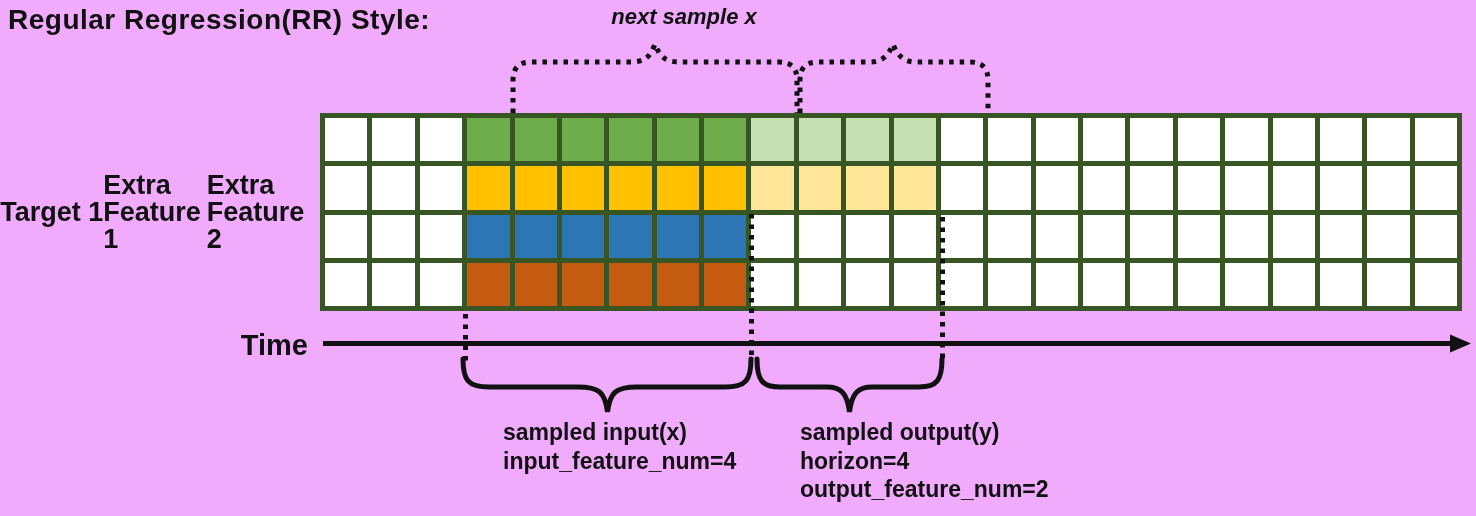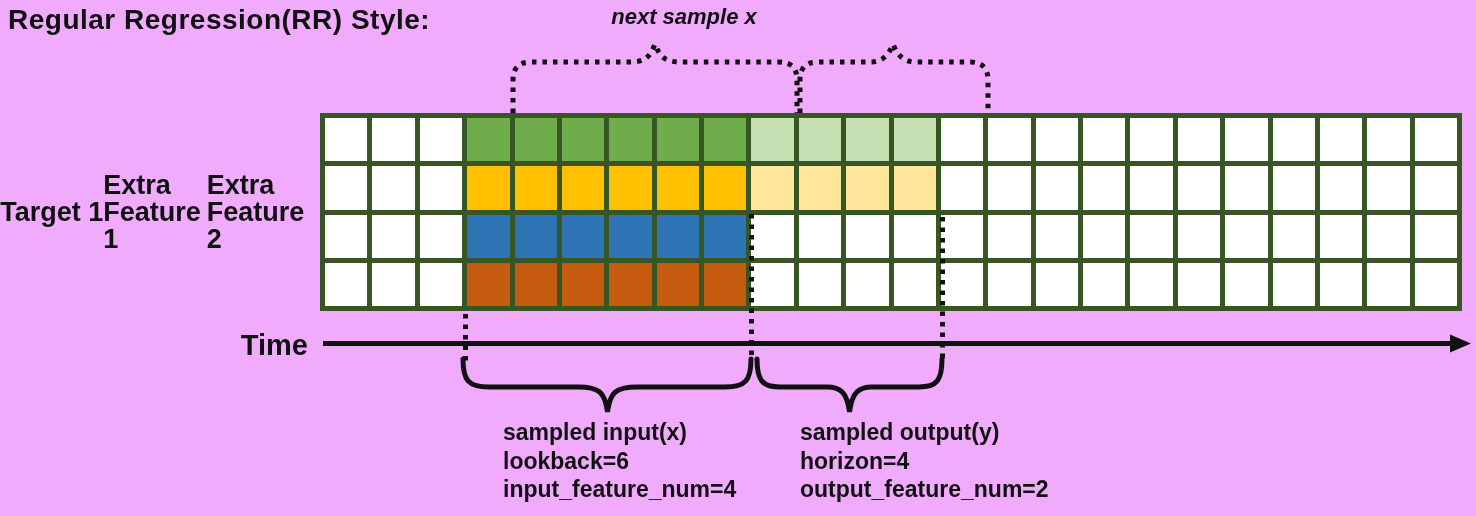--- a/index.html
+++ b/index.html
@@ -179,21 +179,20 @@
 
     <line class="axis" x1="323" y1="343.5" x2="1452" y2="343.5"></line>
     <polygon fill="currentColor" points="1450,334.5 1450,352.5 1471,343.5"></polygon>
 
     <path class="solid-brace" d="M 463 359 C 463 380 468 387 489 387 L 578 387 C 599 387 605 392 607.5 412 C 610 392 616 387 637 387 L 725 387 C 746 387 751 380 751 359"></path>
     <path class="solid-brace" d="M 757 359 C 757 380 762 387 780 387 L 827 387 C 840 387 847 392 849.5 412 C 852 392 859 387 872 387 L 919 387 C 937 387 942 380 942 359"></path>
   </svg>
 
   <div class="note input-note">
     <div>sampled input(x)</div>
-    <div>lookback=6</div>
     <div>input_feature_num=4</div>
   </div>
 
   <div class="note output-note">
     <div>sampled output(y)</div>
     <div>horizon=4</div>
     <div>output_feature_num=2</div>
   </div>
 
 </div>

